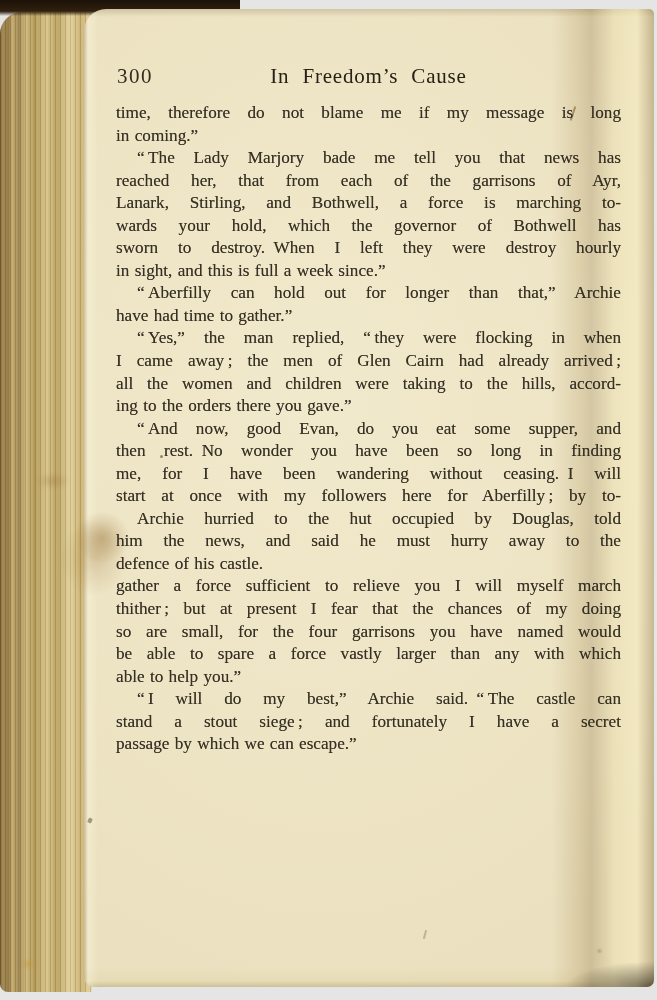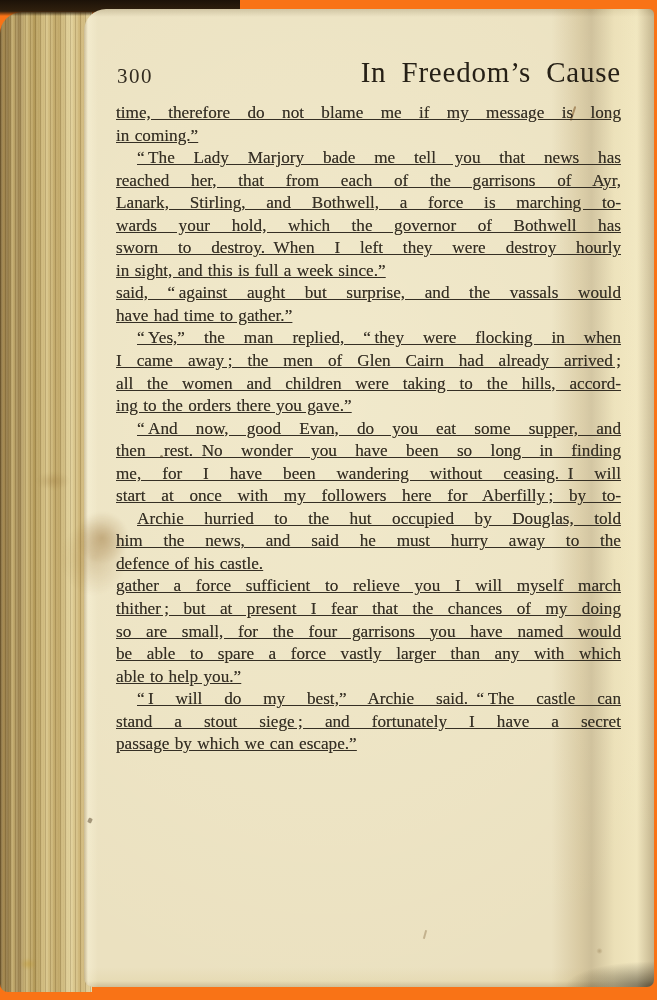--- a/index.html
+++ b/index.html
@@ -1,18 +1,18 @@
 <!DOCTYPE html>
 <html><head>
 <meta charset="utf-8">
 <style>
   html,body{margin:0;padding:0;}
   body{width:657px;height:1000px;background:#0b0805;font-family:"Liberation Serif", serif;}
 
-  .scan{position:relative;width:657px;height:1000px;background:#f97316;overflow:hidden;}
+  .scan{position:relative;width:657px;height:1000px;background:#e5e5e5;overflow:hidden;}
 
   
   .cover-edge{position:absolute;left:0;top:0;width:240px;height:16px;
     background:linear-gradient(180deg,#1c1208 0%,#30200e 70%,rgba(48,32,14,0) 100%);}
 
   
   .page-stack{position:absolute;left:0;top:12px;bottom:8px;width:92px;
     border-radius:22px 0 0 8px;
     background:
       repeating-linear-gradient(90deg, rgba(70,50,20,.18) 0 1px, rgba(255,245,210,.10) 1px 3px, rgba(0,0,0,0) 3px 5px),
@@ -47,28 +47,28 @@
     transform:rotate(25deg);border-radius:1px;}
   .speck-d{position:absolute;left:424px;top:930px;width:2px;height:9px;background:rgba(120,90,45,.35);transform:rotate(15deg);}
   .spot-yellow{position:absolute;left:20px;top:958px;width:16px;height:12px;border-radius:50%;
     background:radial-gradient(ellipse, rgba(190,150,40,.45), rgba(190,150,40,0) 70%);filter:blur(1px);}
   .scratch{position:absolute;left:572px;top:106px;width:2px;height:15px;background:rgba(125,85,40,.55);
     transform:rotate(18deg);border-radius:1px;}
 
   
   .header{position:absolute;left:116px;top:56px;width:505px;height:38px;color:#2a241a;}
   .page-number{position:absolute;left:1px;top:8px;font-size:21px;letter-spacing:1.5px;color:#332c20;}
-  .page-title{position:absolute;left:0;right:0;top:0;text-align:right;font-size:29px;
+  .page-title{position:absolute;left:0;right:0;top:8px;text-align:center;font-size:21px;
     letter-spacing:.8px;word-spacing:7px;color:#262016;}
 
   
   .text-block{position:absolute;left:116px;top:102px;width:505px;
     font-size:17.2px;line-height:22.55px;color:#352f24;
     text-shadow:0 0 .4px rgba(53,47,36,.55);word-spacing:1px;}
-  .line{text-align:justify;text-align-last:justify;white-space:normal;text-decoration:underline;}
+  .line{text-align:justify;text-align-last:justify;white-space:normal;}
   .line.end{text-align-last:left;}
   .line.indent{text-indent:21px;}
 </style>
 </head>
 <body>
 
 <div class="scan">
   <div class="page-stack"></div>
   <div class="cover-edge"></div>
   <div class="page"></div>
@@ -90,21 +90,21 @@
 
   <div class="text-block">
       <div class="line">time, therefore do not blame me if my message is long</div>
       <div class="line end">in coming.”</div>
       <div class="line indent">“ The Lady Marjory bade me tell you that news has</div>
       <div class="line">reached her, that from each of the garrisons of Ayr,</div>
       <div class="line">Lanark, Stirling, and Bothwell, a force is marching to-</div>
       <div class="line">wards your hold, which the governor of Bothwell has</div>
       <div class="line">sworn to destroy. When I left they were destroy hourly</div>
       <div class="line end">in sight, and this is full a week since.”</div>
-      <div class="line">said, “ against aught but surprise, and the vassals would</div>
+      <div class="line indent">“ Aberfilly can hold out for longer than that,” Archie</div>
       <div class="line end">have had time to gather.”</div>
       <div class="line indent">“ Yes,” the man replied, “ they were flocking in when</div>
       <div class="line">I came away ; the men of Glen Cairn had already arrived ;</div>
       <div class="line">all the women and children were taking to the hills, accord-</div>
       <div class="line end">ing to the orders there you gave.”</div>
       <div class="line indent">“ And now, good Evan, do you eat some supper, and</div>
       <div class="line">then rest. No wonder you have been so long in finding</div>
       <div class="line">me, for I have been wandering without ceasing. I will</div>
       <div class="line">start at once with my followers here for Aberfilly ; by to-</div>
       <div class="line indent">Archie hurried to the hut occupied by Douglas, told</div>

